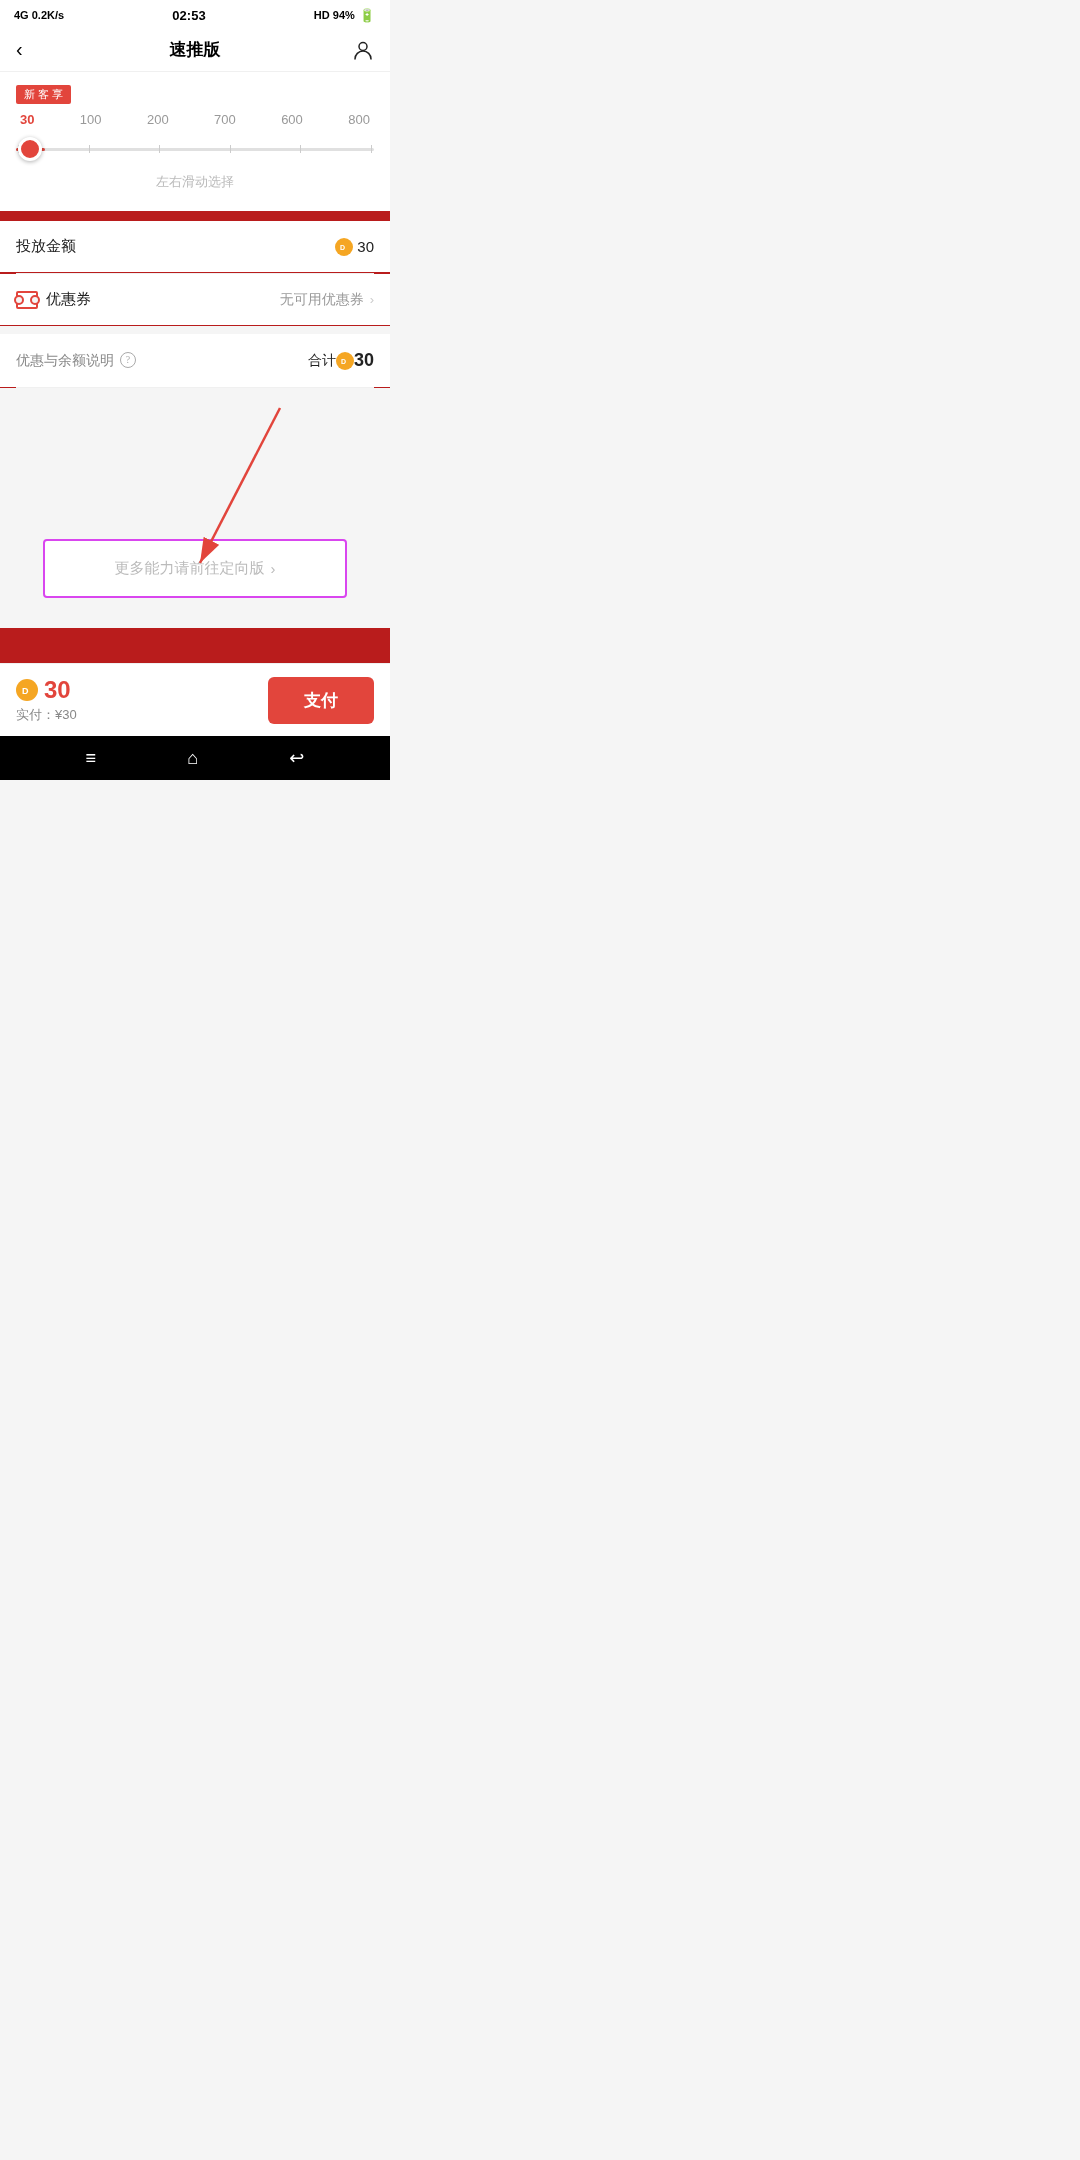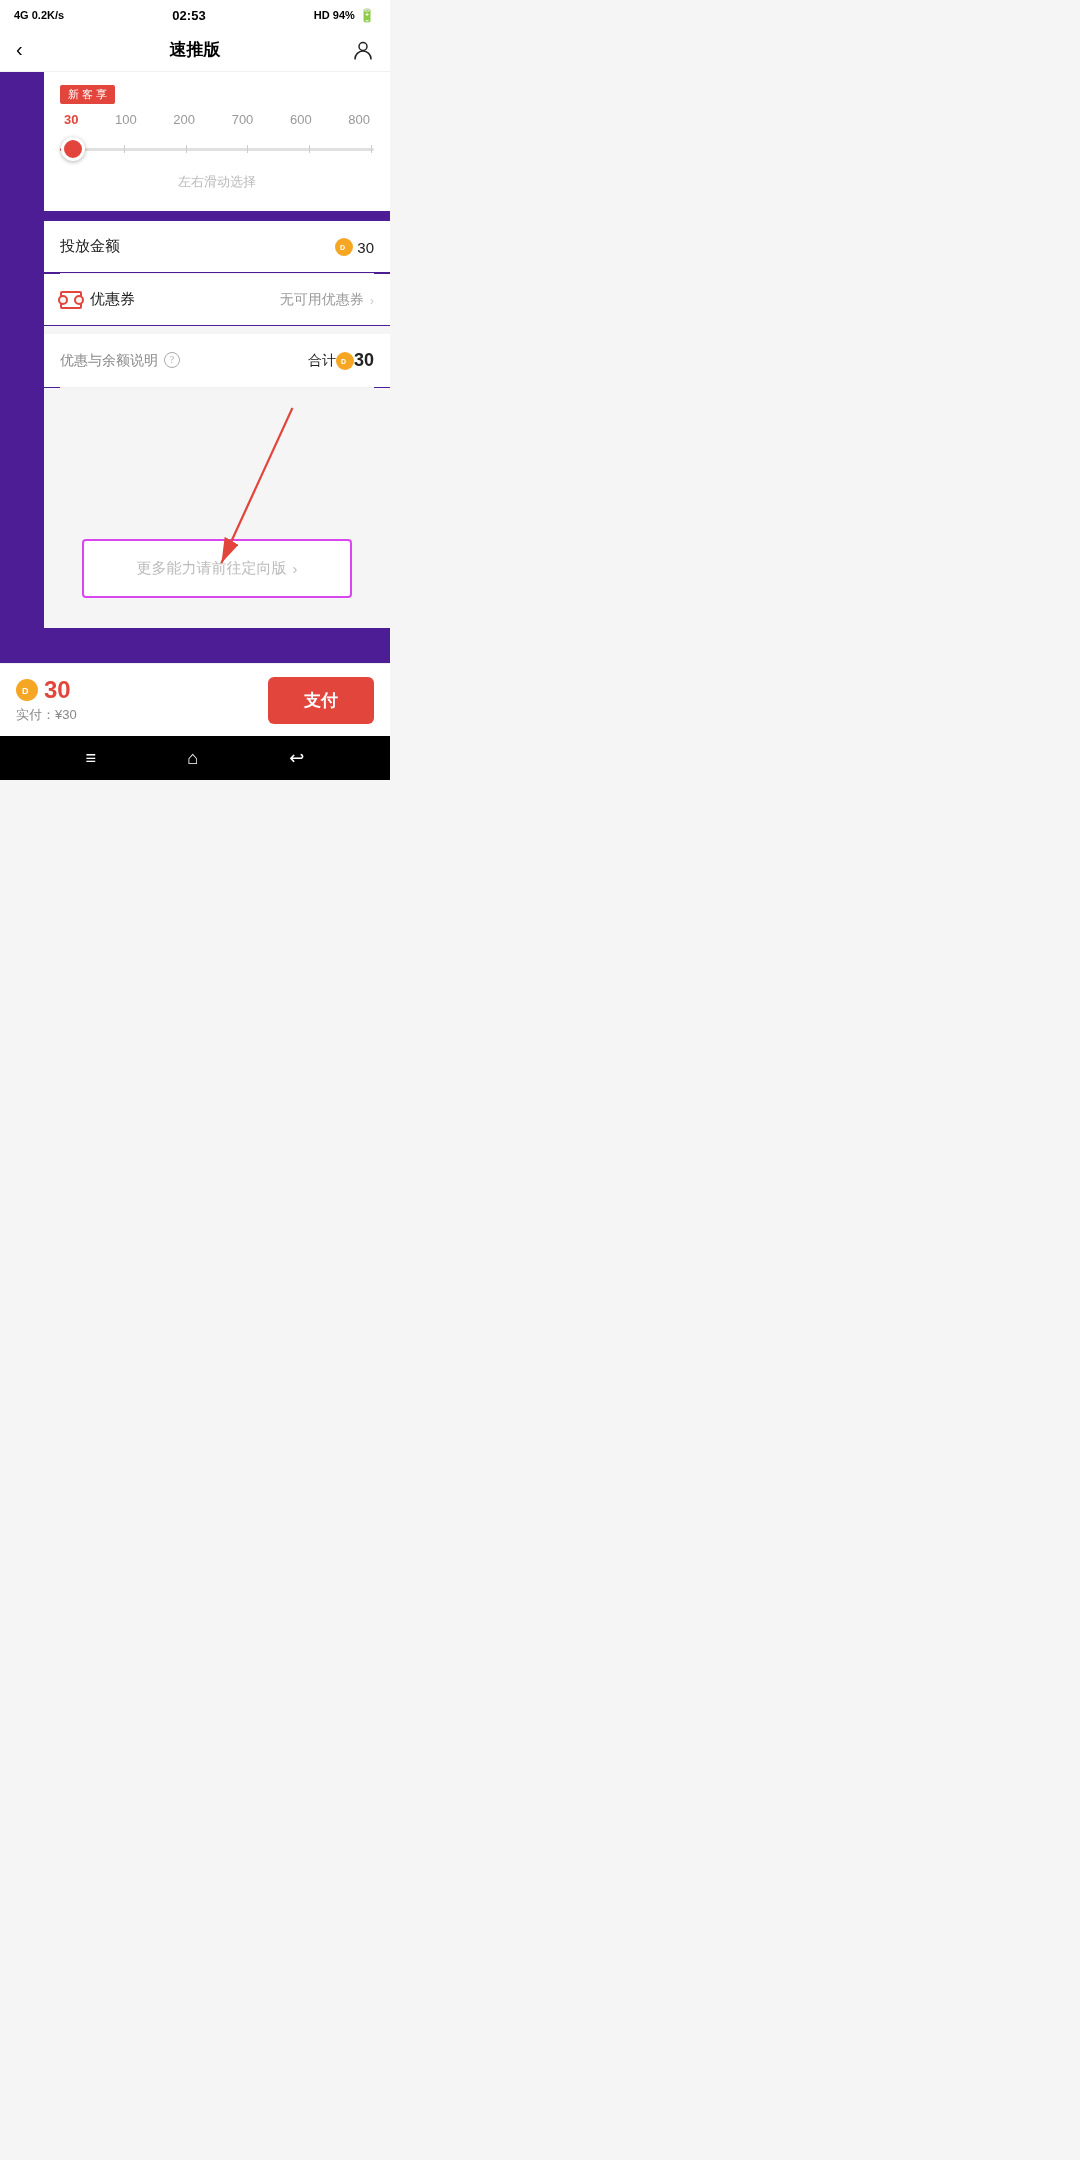--- a/index.html
+++ b/index.html
@@ -53,23 +53,22 @@
     .nav-user {
       width: 32px;
       display: flex;
       justify-content: flex-end;
       cursor: pointer;
     }
 
     
     .content {
       flex: 1;
-      background: #4c1d95;
+      background: #b91c1c;
       overflow-y: auto;
-      padding-left: 44px;
     }
 
     
     .slider-section {
       background: #fff;
       padding: 12px 16px 20px;
       margin-bottom: 10px;
     }
     .slider-badge {
       display: inline-block;
@@ -148,21 +147,21 @@
       text-align: center;
       font-size: 13px;
       color: #bbb;
     }
 
     
     .row-item {
       background: #fff;
       padding: 16px;
       display: flex;
-      align-items: flex-end;
+      align-items: center;
       justify-content: space-between;
       margin-bottom: 1px;
     }
     .row-label {
       font-size: 15px;
       color: #222;
       display: flex;
       align-items: center;
       gap: 8px;
     }

